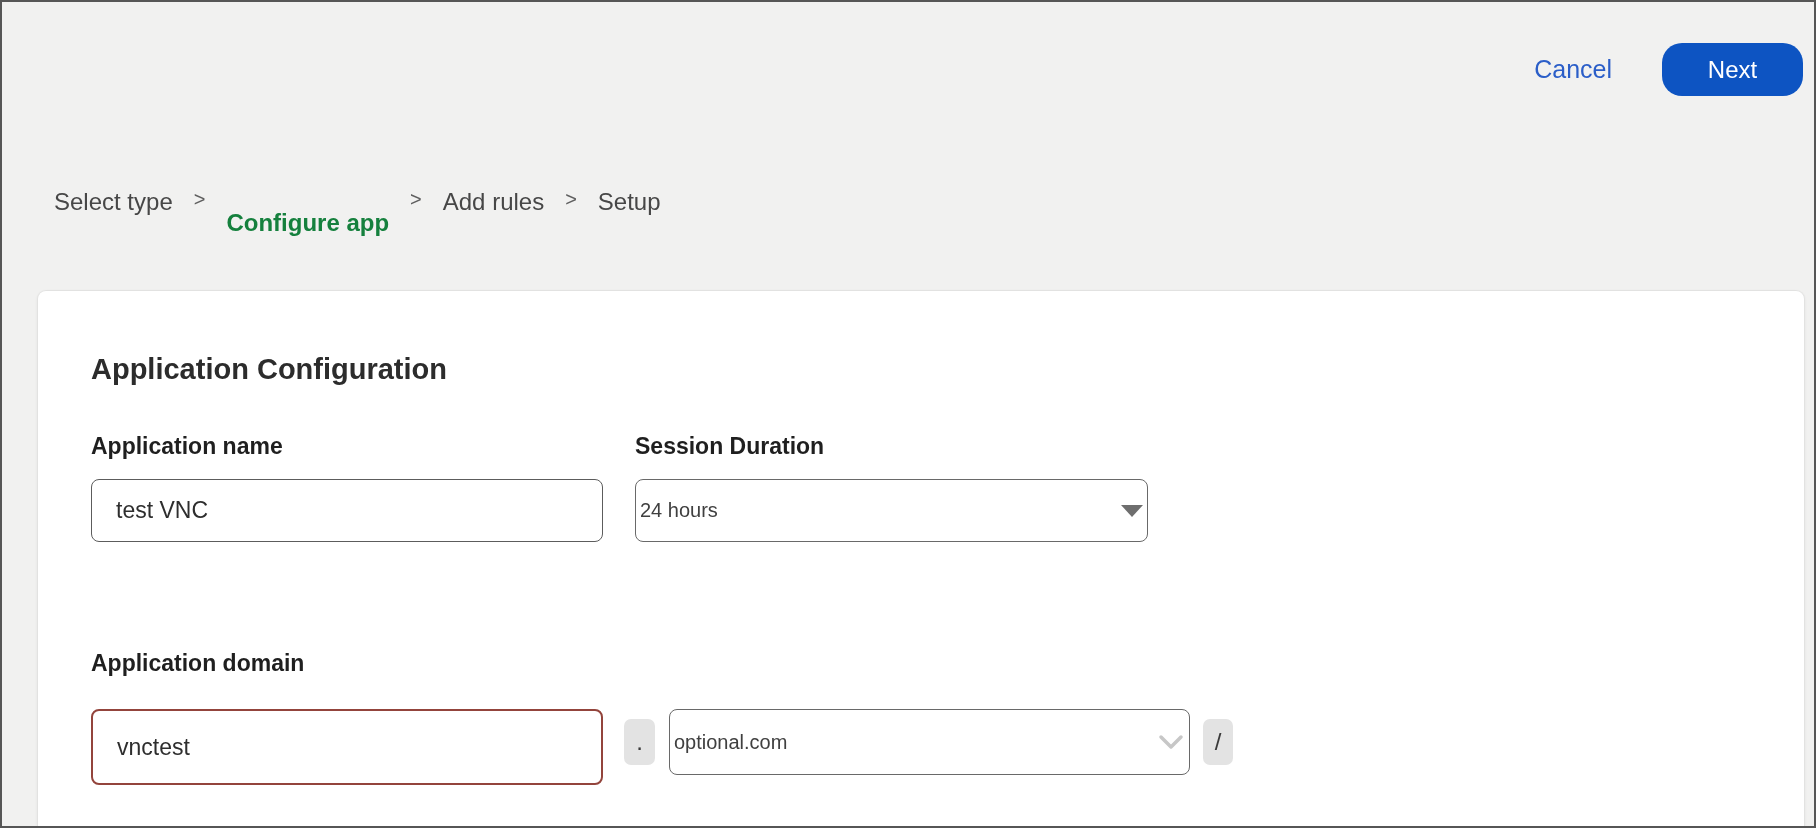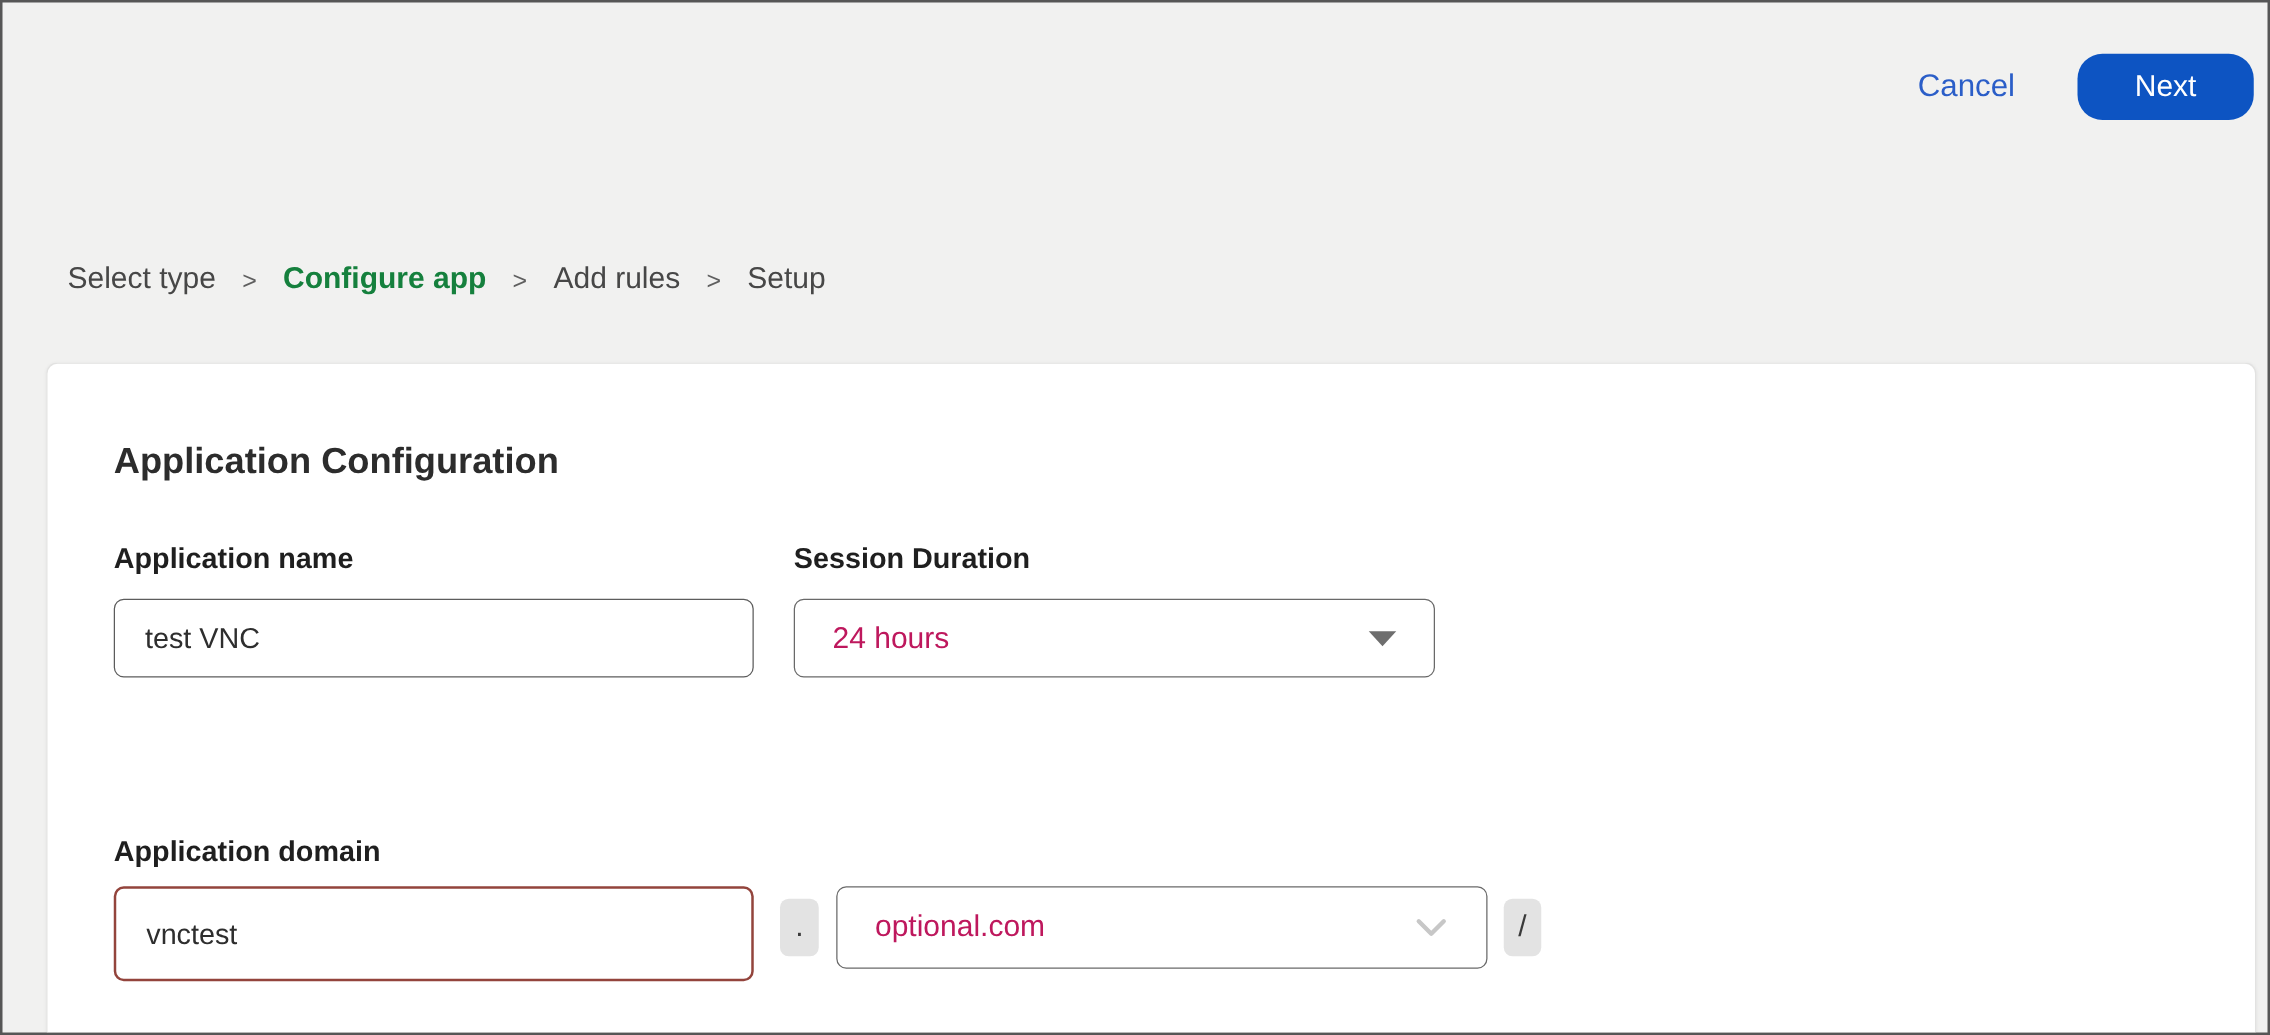--- a/index.html
+++ b/index.html
@@ -31,21 +31,21 @@
     font-size:25px;color:var(--link);margin-right:50px;cursor:pointer;
   }
   .next-btn{
     width:141px;height:53px;border:none;border-radius:20px;
     background:var(--accent);color:#ffffff;font-size:24px;
     font-family:inherit;cursor:pointer;
   }
   
   .breadcrumb{
     position:absolute;left:52px;top:186px;
-    display:flex;align-items:flex-end;gap:21px;
+    display:flex;align-items:flex-start;gap:21px;
     font-size:24px;color:#474747;
   }
   .crumb{white-space:nowrap;}
   .crumb.current{font-weight:700;color:#15803d;margin-top:21px;}
   .crumb-sep{font-size:20px;color:#5f5f5f;}
   
   .card{
     position:absolute;left:35px;top:288px;width:1768px;bottom:0;
     background:#ffffff;border:1px solid #e2e2e1;border-bottom:none;
     border-radius:9px 9px 0 0;
@@ -53,33 +53,33 @@
   }
   .section-title{
     position:absolute;left:53px;top:62px;margin:0;
     font-size:29px;font-weight:700;color:#2c2c2c;
   }
   .field-label{
     position:absolute;font-size:23px;font-weight:700;color:#1f1f1f;
   }
   .lbl-name{left:53px;top:142px;}
   .lbl-session{left:597px;top:142px;}
-  .lbl-domain{left:53px;top:377px;}
+  .lbl-domain{left:53px;top:359px;}
   .text-input{
     position:absolute;height:63px;padding:17px 24px;
     border:1.5px solid #5c5c5c;border-radius:8px;background:#fff;
     font-size:23px;color:#2e2e2e;font-family:inherit;outline:none;
   }
   .text-input::placeholder{color:#909090;}
   .input-name{left:53px;top:188px;width:512px;}
   .select-box{
-    position:absolute;height:63px;padding:0 30px;
+    position:absolute;height:63px;padding:0 4px;
     border:1.5px solid #696969;border-radius:8px;background:#fff;
     display:flex;align-items:center;justify-content:space-between;
-    font-size:24px;color:#be185d;cursor:pointer;
+    font-size:20px;color:#404040;cursor:pointer;
   }
   .select-session{left:597px;top:188px;width:513px;}
   .caret-triangle{
     width:0;height:0;margin-left:12px;
     border-left:11px solid transparent;border-right:11px solid transparent;
     border-top:12px solid #6e6e6e;
   }
   
   .input-subdomain{
     left:53px;top:418px;width:512px;height:76px;

